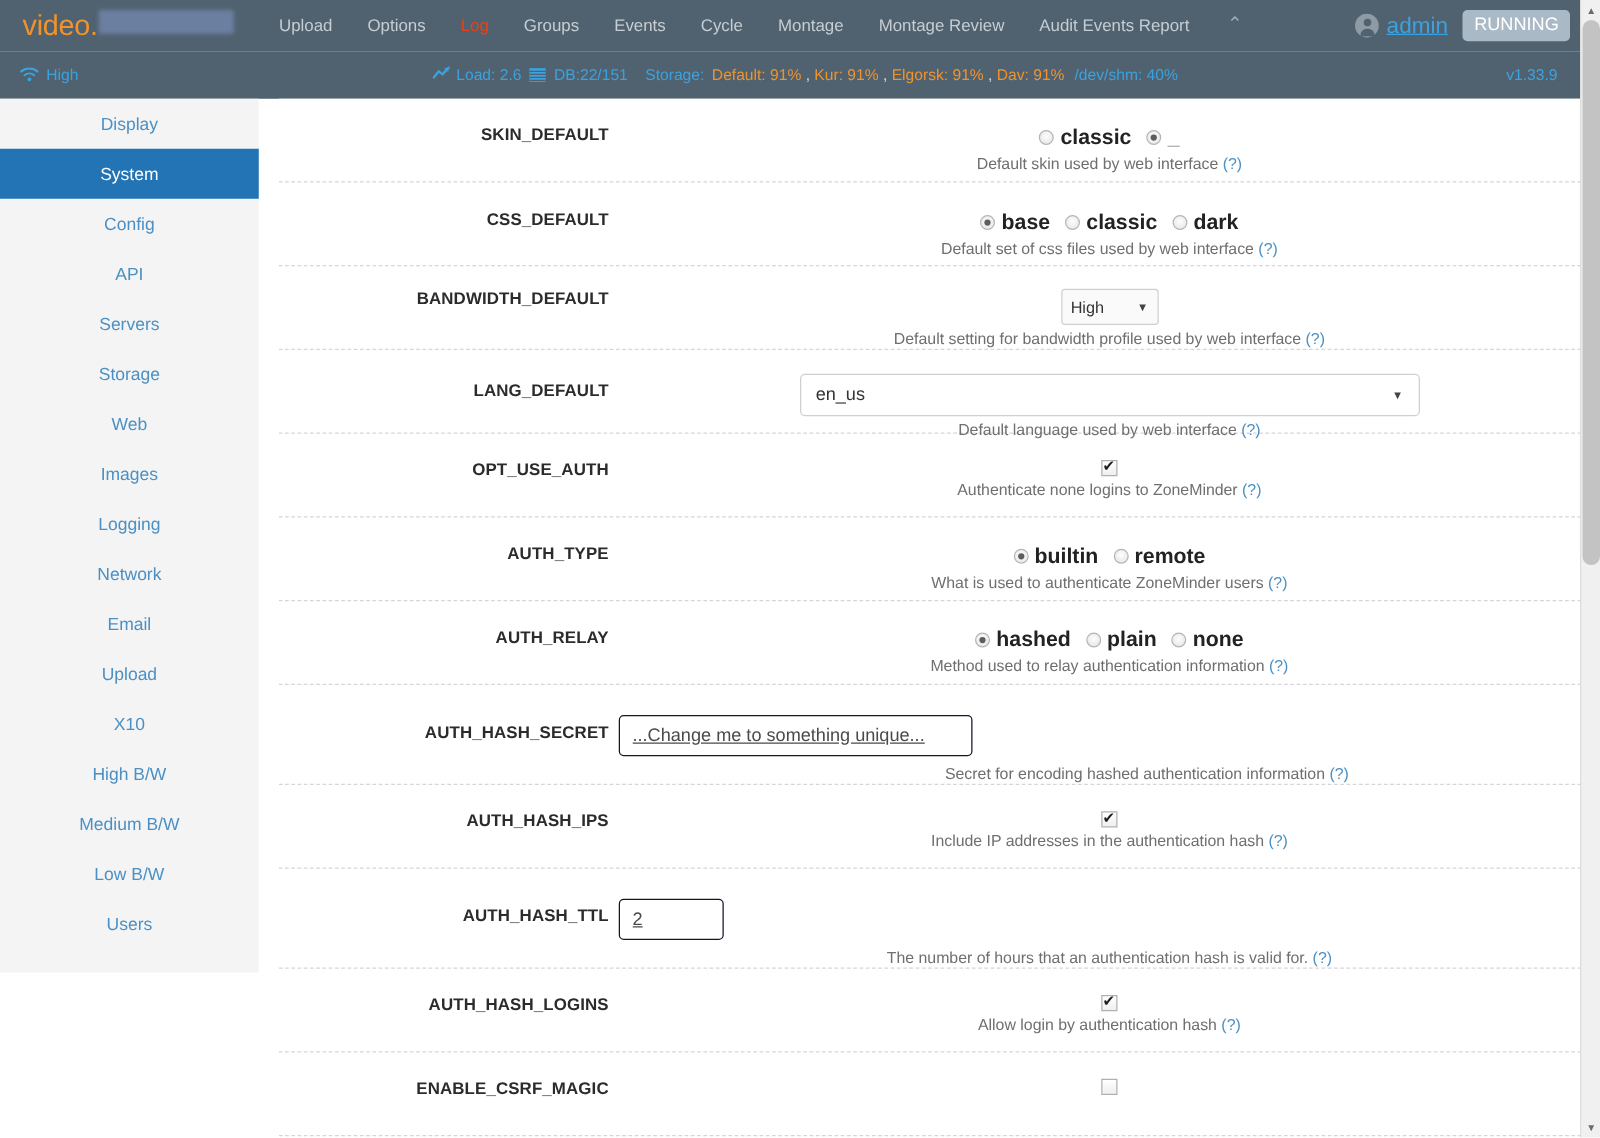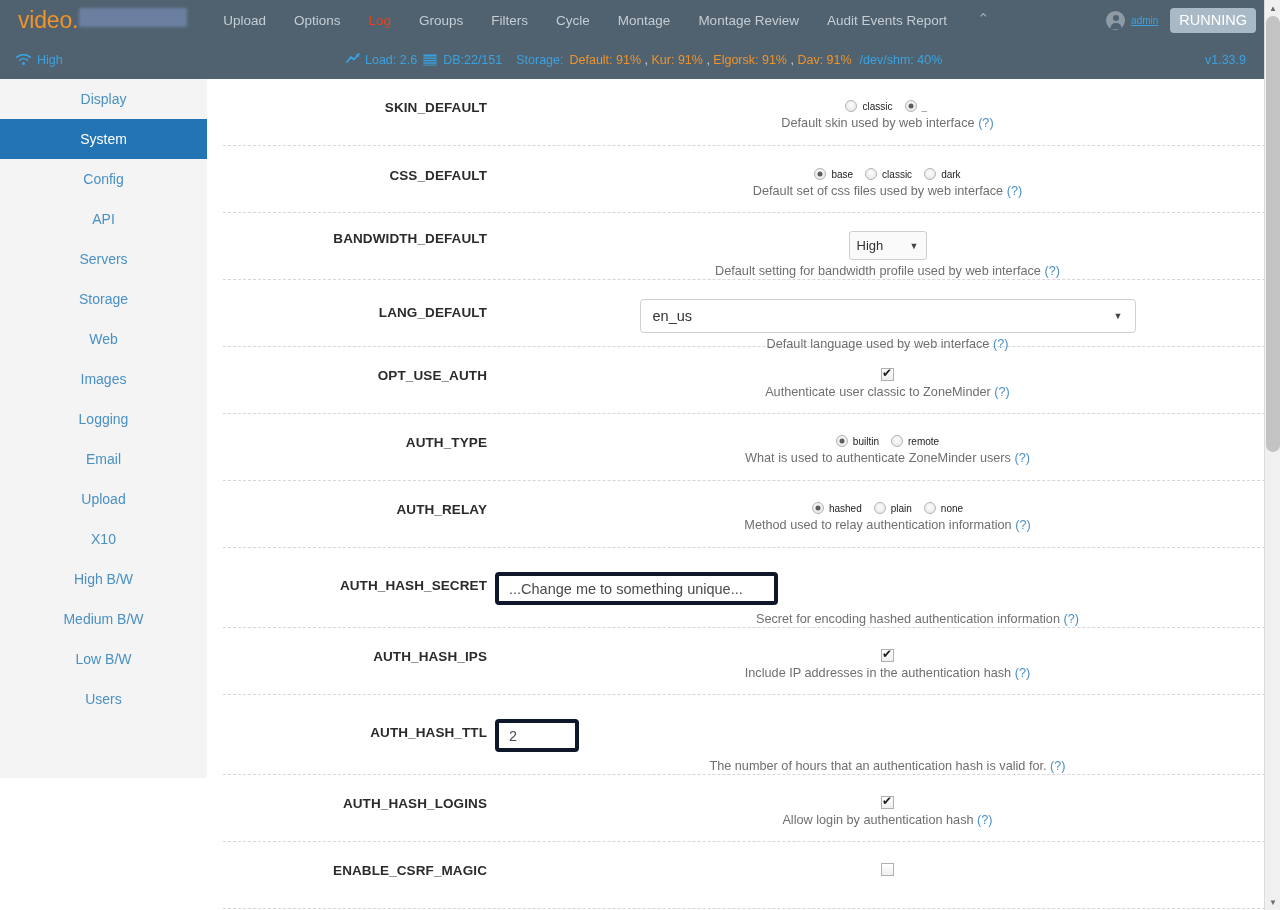--- a/index.html
+++ b/index.html
@@ -62,21 +62,21 @@
   .user-avatar::before {
     content: ""; position: absolute; left: 50%; top: 3.5px;
     transform: translateX(-50%);
     width: 6px; height: 6px; border-radius: 50%; background: #50626f;
   }
   .user-avatar::after {
     content: ""; position: absolute; left: 50%; bottom: 1px;
     transform: translateX(-50%);
     width: 11px; height: 6px; border-radius: 5px 5px 0 0; background: #50626f;
   }
-  .user-name { color: #3aa2e0; font-size: 10px; text-decoration: underline; }
+  .user-name { color: #3aa2e0; font-size: 18px; text-decoration: underline; }
   .state-badge {
     margin-left: 12px;
     background: #aab9c6;
     color: #ffffff;
     font-size: 14.5px;
     font-weight: 400;
     padding: 4px 9px 5px;
     border-radius: 4px;
     cursor: pointer;
   }
@@ -175,21 +175,21 @@
     width: 12px; height: 12px; border-radius: 50%;
     border: 1px solid #b4b4b4;
     background: radial-gradient(circle at 50% 40%, #fdfdfd 0%, #e3e3e3 100%);
     display: inline-block; position: relative; flex: none;
   }
   .radio.checked::after {
     content: ""; position: absolute; left: 50%; top: 50%;
     transform: translate(-50%,-50%);
     width: 5px; height: 5px; border-radius: 50%; background: #5d5d5d;
   }
-  .radio-label { font-size: 10px; font-weight: normal; color: #222; }
+  .radio-label { font-size: 17px; font-weight: bold; color: #222; }
   .radio-label.blank { min-width: 8px; color: #888; }
 
   
   .checkbox {
     width: 13px; height: 13px;
     border: 1px solid #b0b0b0;
     background: linear-gradient(#ffffff, #efefef);
     display: inline-block; position: relative;
     cursor: pointer;
   }
@@ -218,27 +218,28 @@
     border: 1px solid #cfcfcf; border-radius: 4px;
     background: #ffffff;
     padding: 0 12px;
     font-size: 14.5px; color: #333;
     cursor: pointer;
   }
   .sel-wide .arrow { font-size: 9px; color: #444; }
 
   
   .txt-input {
-    border: 4px solid #0f172a; border-radius: 4px;
+    border: 1px solid #0f172a; border-radius: 4px;
     background: #ffffff;
     height: 33px;
     font-size: 14.5px; color: #4a4a4a;
     padding: 0 10px;
     font-family: "Liberation Sans", sans-serif;
     outline: none;
+    text-decoration: underline;
   }
   .txt-secret { width: 283px; }
   .txt-ttl { width: 84px; }
 
   
   .field-left { align-items: flex-start; padding-left: 0; }
 
   
   .scrollbar {
     position: absolute; top: 0; right: 0;
@@ -267,21 +268,21 @@
   <div class="navbar">
     <div class="brand">
       <span class="brand-word">video.</span>
       <span class="brand-redacted"></span>
     </div>
     <div class="nav-links" id="nav-links">
         <a class="nav-link">Upload</a>
         <a class="nav-link">Options</a>
         <a class="nav-link active-red">Log</a>
         <a class="nav-link">Groups</a>
-        <a class="nav-link">Filters</a>
+        <a class="nav-link">Events</a>
         <a class="nav-link">Cycle</a>
         <a class="nav-link">Montage</a>
         <a class="nav-link">Montage Review</a>
         <a class="nav-link">Audit Events Report</a>
       </div>
     <span class="nav-caret">⌃</span>
     <div class="nav-right">
       <div class="user-chip">
         <span class="user-avatar"></span>
         <span class="user-name">admin</span>
@@ -356,20 +357,23 @@
       <div class="side-item">
         <span>Web</span>
       </div>
       <div class="side-item">
         <span>Images</span>
       </div>
       <div class="side-item">
         <span>Logging</span>
       </div>
       <div class="side-item">
+        <span>Network</span>
+      </div>
+      <div class="side-item">
         <span>Email</span>
       </div>
       <div class="side-item">
         <span>Upload</span>
       </div>
       <div class="side-item">
         <span>X10</span>
       </div>
       <div class="side-item">
         <span>High B/W</span>
@@ -458,21 +462,21 @@
           </div>
         </div>
       </div>
       <div class="opt-row" style="height: 67px;">
         <div class="opt-inner" style="padding-top: 21px;">
           <div class="opt-label">OPT_USE_AUTH</div>
           <div class="opt-field">
             <div class="opt-controls">
               <span class="checkbox checked"></span>
             </div>
-            <div class="opt-hint"><span>Authenticate user classic to ZoneMinder</span> <span class="hint-q">(?)</span></div>
+            <div class="opt-hint"><span>Authenticate none logins to ZoneMinder</span> <span class="hint-q">(?)</span></div>
           </div>
         </div>
       </div>
       <div class="opt-row" style="height: 67px;">
         <div class="opt-inner" style="padding-top: 21px;">
           <div class="opt-label">AUTH_TYPE</div>
           <div class="opt-field">
             <div class="opt-controls">
               <div class="radio-group">
                 <label class="radio-opt">

